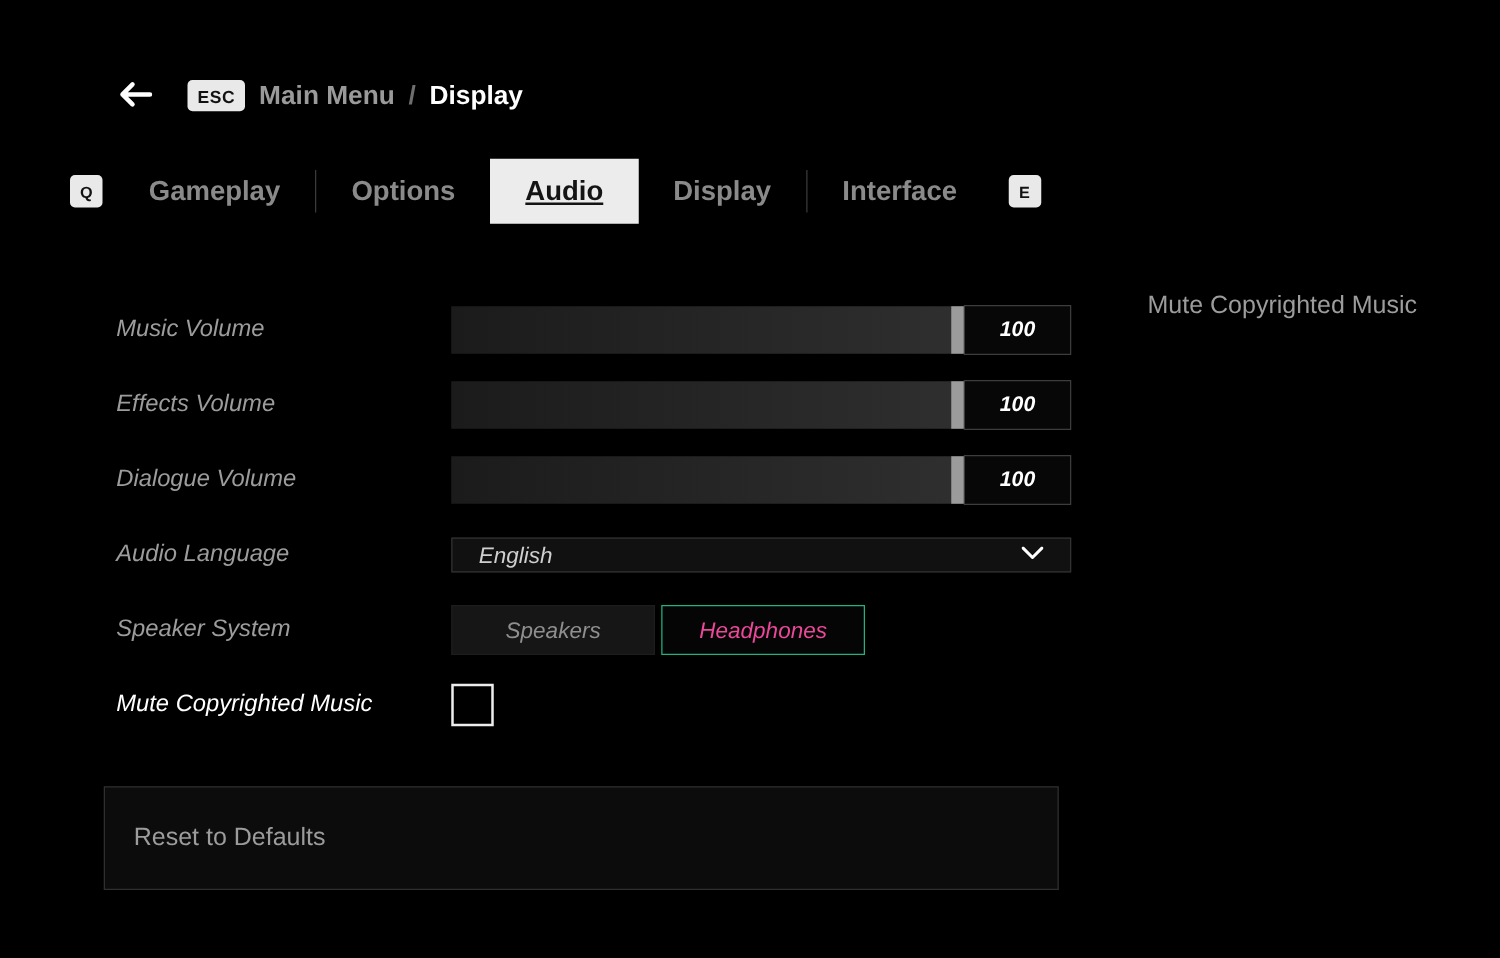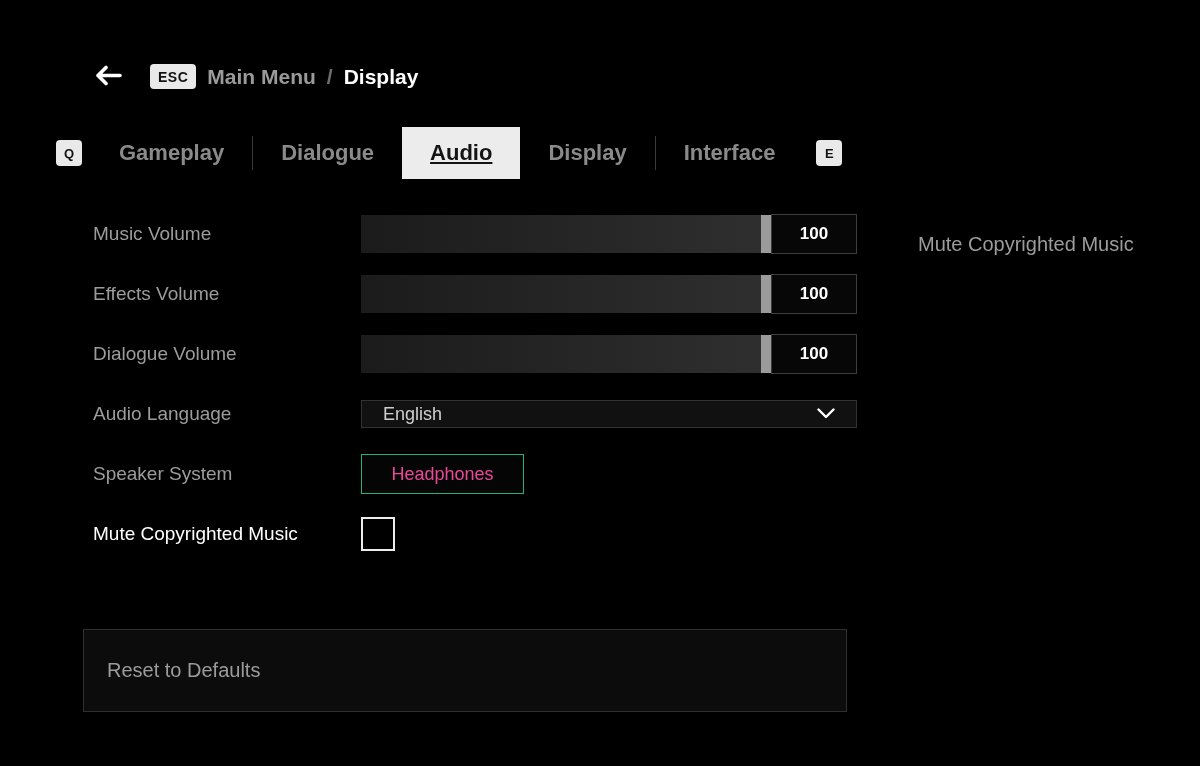--- a/index.html
+++ b/index.html
@@ -85,21 +85,22 @@
   .tab-divider {
     width: 1px;
     background: #3a3a3a;
     margin: 9px 0;
   }
 
   
   .settings {
     position: absolute;
     left: 93px;
-    top: 214px;
+    top: 244px;
+    font-style: italic;
   }
   .row {
     display: flex;
     align-items: center;
     height: 40px;
     margin-bottom: 20px;
   }
   .row-label {
     width: 268px;
     color: #9c9c9c;
@@ -220,21 +221,21 @@
     </button>
     <span class="crumb-root">Main Menu</span>
     <span class="crumb-sep">/</span>
     <span class="crumb-current">Display</span>
   </div>
 
   <nav class="tabs">
     <span class="key-badge square key-q">Q</span>
     <div class="tab">Gameplay</div>
     <div class="tab-divider"></div>
-    <div class="tab">Dialogue</div>
+    <div class="tab">Options</div>
     <div class="tab active">Audio</div>
     <div class="tab">Display</div>
     <div class="tab-divider"></div>
     <div class="tab">Interface</div>
     <span class="key-badge square key-e">E</span>
   </nav>
 
   <div class="settings">
 
     <div class="row">
@@ -268,20 +269,21 @@
         <span>
           <svg width="18" height="11" viewBox="0 0 18 11">
             <path d="M1.5 1.5 L9 9 L16.5 1.5" stroke="#ffffff" stroke-width="2.4" fill="none" stroke-linecap="round" stroke-linejoin="round"></path>
           </svg>
         </span>
       </div>
     </div>
 
     <div class="row">
       <span class="row-label">Speaker System</span>
+      <div class="seg-btn unselected">Speakers</div>
       <div class="seg-btn selected">Headphones</div>
     </div>
 
     <div class="row">
       <span class="row-label highlight">Mute Copyrighted Music</span>
       <div class="checkbox"></div>
     </div>
 
   </div>
 

